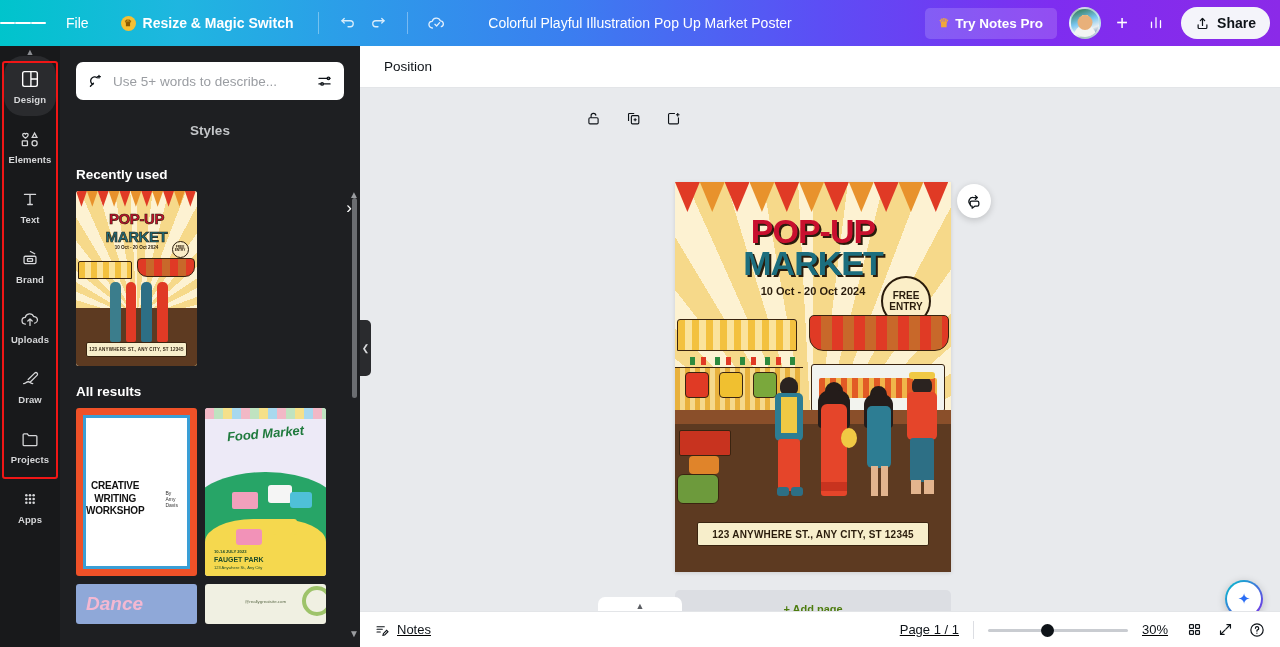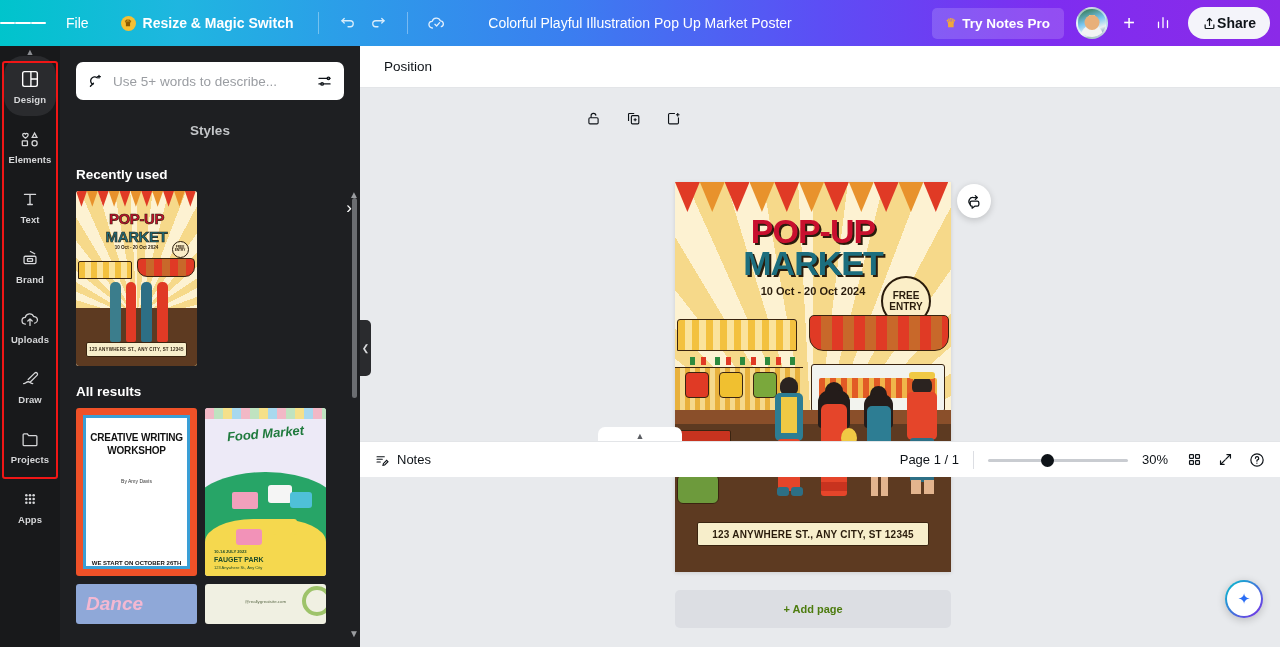--- a/index.html
+++ b/index.html
@@ -2,21 +2,21 @@
 <html><head>
 <meta charset="utf-8">
 <style>
   * { box-sizing: border-box; margin: 0; padding: 0; }
   html, body {
     width: 1280px; height: 647px;
     overflow: hidden;
     font-family: "Liberation Sans", sans-serif;
     background: #ffffff;
   }
-  .app { position: relative; width: 1280px; height: 477px; }
+  .app { position: relative; width: 1280px; height: 647px; }
 
   
   .topbar {
     position: absolute; top: 0; left: 0; width: 1280px; height: 46px;
     background: linear-gradient(90deg, #00c4cc 0%, #1fb6e0 14%, #2b9fe8 26%,
                 #3a7ff0 44%, #5c4ef5 64%, #7e2df0 82%, #8b2ae8 100%);
     display: flex; align-items: center; z-index: 40;
   }
   .tb-hamburger { width: 46px; height: 46px; display:flex; align-items:center; justify-content:center; cursor:pointer; }
   .tb-hamburger span { display:block; width:18px; height:2px; background:#fff; border-radius:2px; margin:2px 0; }
@@ -65,21 +65,21 @@
   }
   .avatar::before{
     content:""; position:absolute; left:50%; top:22%; transform:translateX(-50%);
     width:15px; height:15px; border-radius:50%; background:#e8b07a; z-index:2;
   }
   .tb-plus {
     width:30px; height:30px; border-radius:50%; color:#fff;
     display:flex;align-items:center;justify-content:center; font-size:20px; cursor:pointer; margin-left:2px;
   }
   .tb-share {
-    display:flex; align-items:center; background:#f4f4fa; color:#0e1318;
+    display:flex; align-items:center; gap:7px; background:#f4f4fa; color:#0e1318;
     font-size:14px; font-weight:700; padding:8px 14px; border-radius:16px; cursor:pointer; margin-left:6px;
   }
 
   
   .rail {
     position:absolute; top:46px; left:0; width:60px; height:601px;
     background:#18191b; z-index:30;
   }
   .rail-caret { text-align:center; color:#8b8d91; font-size:9px; line-height:8px; padding-top:2px;}
   .rail-item {
@@ -219,21 +219,21 @@
   .collapse-handle {
     position:absolute; left:360px; top:320px; width:11px; height:56px;
     background:#2a2b2e; border-radius:0 5px 5px 0; display:flex;align-items:center;justify-content:center;
     color:#dadbdd; font-size:9px; cursor:pointer; z-index:25;
   }
 
   
   .bottombar {
     position:absolute; bottom:0; left:360px; width:920px; height:36px;
     background:#fff; border-top:1px solid #e3e5e8; display:flex; align-items:center;
-    padding:0 14px; z-index:35;
+    padding:0 14px; z-index:35;text-decoration:underline;
   }
   .bb-notes { display:flex; align-items:center; gap:7px; font-size:13px; color:#0e1318; cursor:pointer; }
   .bb-right { margin-left:auto; display:flex; align-items:center; gap:14px; }
   .bb-page { font-size:13px; color:#0e1318; }
   .bb-div { width:1px; height:18px; background:#dcdee3; }
   .slider { width:140px; height:14px; position:relative; cursor:pointer; }
   .slider .track { position:absolute; top:6px; left:0; right:0; height:3px; background:#c9ccd1; border-radius:2px; }
   .slider .knob { position:absolute; top:1px; left:38%; width:13px; height:13px; background:#0e1318; border-radius:50%; }
   .bb-zoom { font-size:13px; color:#0e1318; min-width:30px; }
   .bb-ico { cursor:pointer; display:flex; align-items:center; }
@@ -435,21 +435,21 @@
           <div class="person" style="left:67%;background:#e03a25"></div>
           <div class="addr-band">123 ANYWHERE ST., ANY CITY, ST 12345</div>
         </div>
       </div>
     </div>
 
     <div class="sec-title">All results</div>
     <div class="thumbs">
 
       <div class="thumb res" style="background:#ef5128">
-        <div style="position:absolute;inset:7px;background:#fff;border:3px solid #3a9fd6;display:flex;flex-direction:column;align-items:center;padding-top:14px;gap:21px">
+        <div style="position:absolute;inset:7px;background:#fff;border:3px solid #3a9fd6;display:flex;align-items:center;padding-top:14px;gap:21px">
           <div style="font-size:10px;font-weight:800;color:#111;text-align:center;line-height:1.25;letter-spacing:-.2px">CREATIVE WRITING WORKSHOP</div>
           <div style="font-size:5px;color:#333">By Amy Davis</div>
           <div style="width:72%;height:1px;background:#ddd;margin:3px 0"></div>
           <div style="font-size:4.4px;color:#444;text-align:center;line-height:1.5;width:78%">&nbsp;</div>
           <div style="font-size:6px;font-weight:800;color:#111;text-align:center;line-height:1.25">WE START ON OCTOBER 26TH</div>
           <div style="font-size:4.4px;color:#444">Thursdays from 5:00 to 5:00 pm</div>
           <div style="margin-top:5px;background:#f5d84e;padding:3px 9px;font-size:5.6px;font-weight:800;color:#111">SAVE YOUR SPOT!</div>
           <div style="font-size:3.6px;color:#444;margin-top:4px;text-align:center">123 Anywhere St., Any City, ST 12345</div>
         </div>
       </div>

